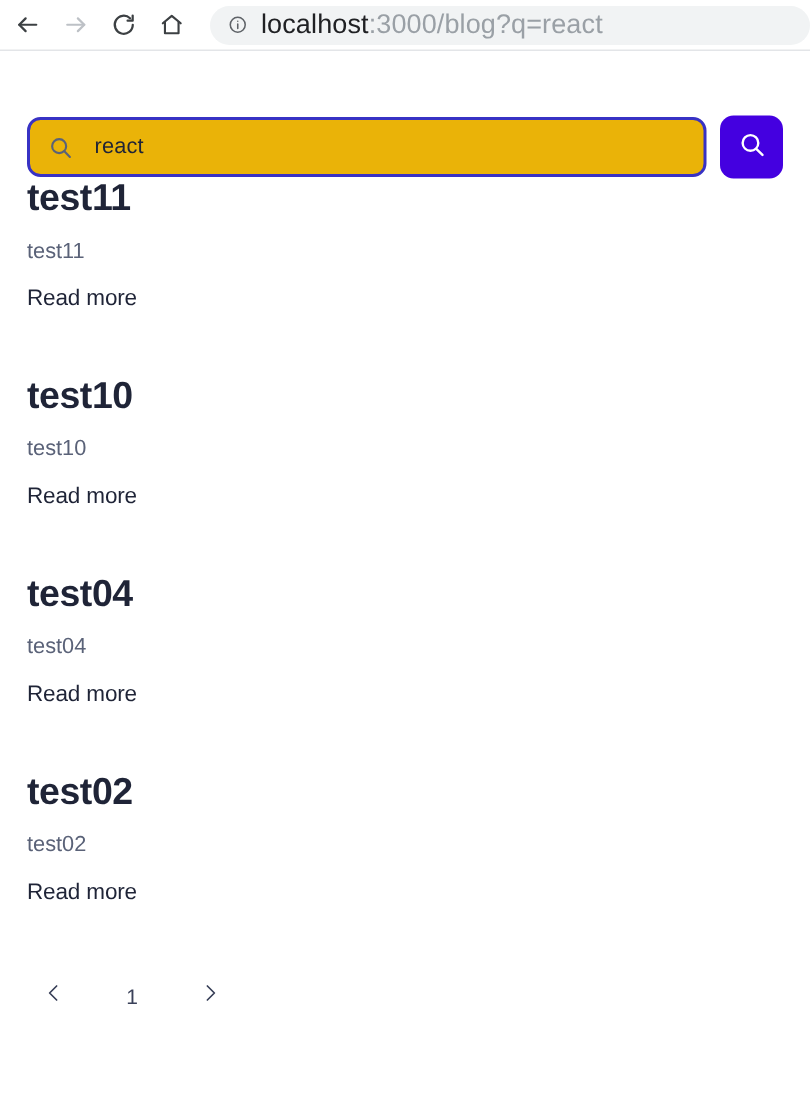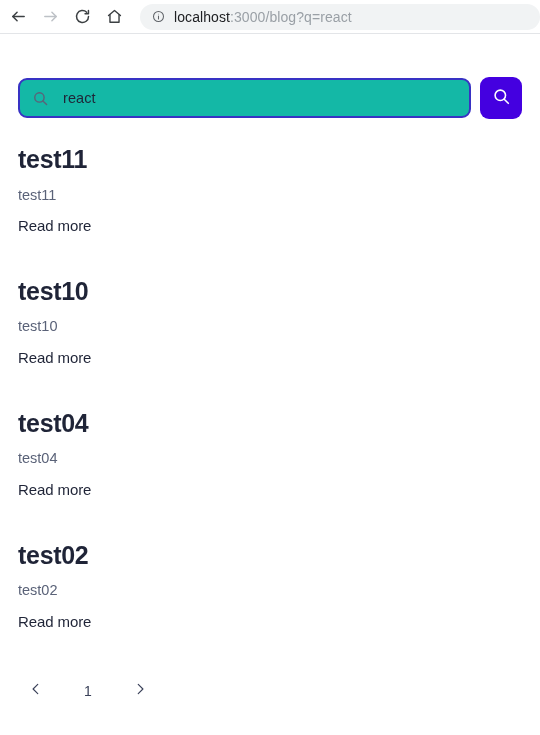--- a/index.html
+++ b/index.html
@@ -46,21 +46,21 @@
     margin-right: 0;
     overflow: hidden;
   }
   .omnibox .info-icon {
     flex: 0 0 auto;
     margin-right: 9px;
     display: flex;
     align-items: center;
   }
   .url-text {
-    font-size: 14px;
+    font-size: 18px;
     color: #9aa0a6;
     white-space: nowrap;
     letter-spacing: 0.08px;
   }
   .url-host { color: #202124; }
 
   
   .page {
     padding: 0 18px;
     height: 701px;
@@ -72,21 +72,21 @@
     display: flex;
     align-items: center;
     padding-top: 43px;
   }
 
   .search-field {
     flex: 1 1 auto;
     height: 40px;
     border: 2px solid #3832c4;
     border-radius: 9px;
-    background: #14b8a6;
+    background: #eab308;
     display: flex;
     align-items: center;
     padding: 0 12px;
     margin-right: 9px;
   }
   .search-field .mag {
     flex: 0 0 auto;
     margin-right: 14px;
     display: flex;
     align-items: center;
@@ -110,21 +110,21 @@
     background: #4400e0;
     border: none;
     border-radius: 9px;
     display: flex;
     align-items: center;
     justify-content: center;
     cursor: pointer;
   }
 
   
-  .post-list { margin-top: 27px; }
+  .post-list { }
 
   .post {
     margin-bottom: 43px;
   }
   .post-title {
     font-size: 25px;
     font-weight: bold;
     color: #1f2437;
     letter-spacing: -0.3px;
     line-height: 1.1;

